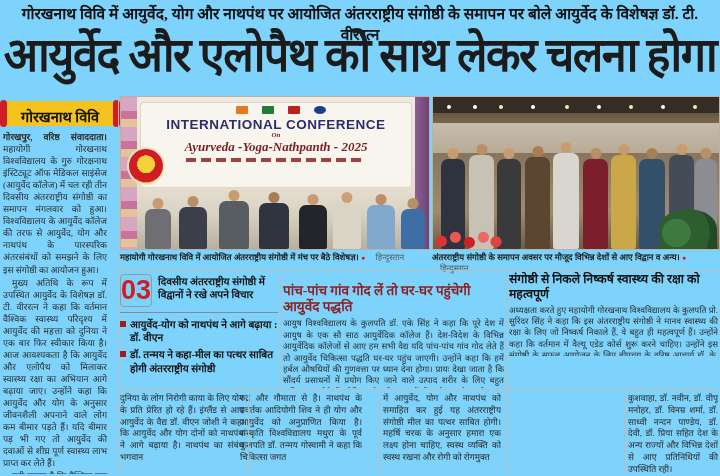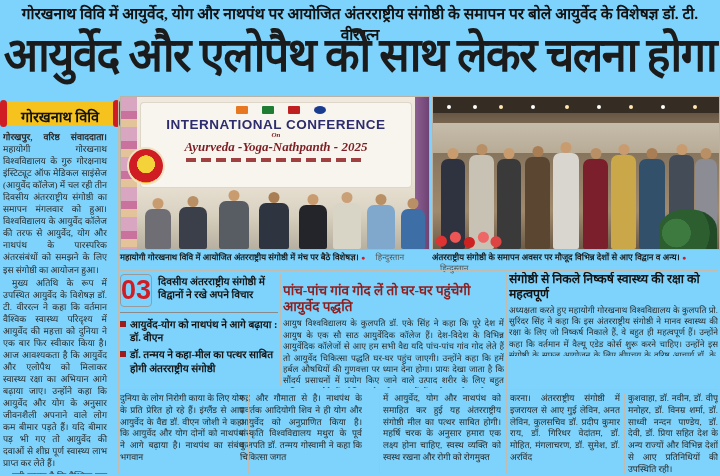--- a/index.html
+++ b/index.html
@@ -183,21 +183,20 @@
     <div class="body-text">आयुष विश्वविद्यालय के कुलपति डॉ. एके सिंह ने कहा कि पूरे देश में आयुष के एक सौ साठ आयुर्वेदिक कॉलेज हैं। देश-विदेश के विभिन्न आयुर्वेदिक कॉलेजों से आए हम सभी वैद्य यदि पांच-पांच गांव गोद लेते हैं तो आयुर्वेद चिकित्सा पद्धति घर-घर पहुंच जाएगी। उन्होंने कहा कि हमें हर्बल औषधियों की गुणवत्ता पर ध्यान देना होगा। प्रायः देखा जाता है कि सौंदर्य प्रसाधनों में प्रयोग किए जाने वाले उत्पाद शरीर के लिए बहुत हानिकारक होते हैं, लेकिन सौन्दर्य प्रसाधनों में प्रयोग आने वाली पारद आदि धातुओं को यदि आयुर्वेदिक पद्धतियों से शोधन करके बनाते हैं तो यह शरीर के लिए हानिकारक नहीं होता है।</div>
   </div>
   <div class="section sec-b">
     <h3>संगोष्ठी से निकले निष्कर्ष स्वास्थ्य की रक्षा को महत्वपूर्ण</h3>
     <div class="body-text">अध्यक्षता करते हुए महायोगी गोरखनाथ विश्वविद्यालय के कुलपति प्रो. सुरिंदर सिंह ने कहा कि इस अंतरराष्ट्रीय संगोष्ठी ने मानव स्वास्थ्य की रक्षा के लिए जो निष्कर्ष निकाले हैं, वे बहुत ही महत्वपूर्ण हैं। उन्होंने कहा कि वर्तमान में वैल्यू एडेड कोर्स शुरू करने चाहिए। उन्होंने इस संगोष्ठी के सफल आयोजन के लिए बीएचयू के वरिष्ठ आचार्य डॉ. के. रामचंद रेड्डी, आयुर्वेद कॉलेज के प्राचार्य, प्राध्यापकों, सभी डेलीगेट्स और बीएएमएस विद्यार्थियों को साधुवाद प्रदान किया। संगोष्ठी के अंत में सर्वश्रेष्ठ शोध प्रस्तुति सम्मान गुरु गोरक्षनाथ इंस्टिट्यूट ऑफ मेडिकल साइंसेज के डॉ. आशिकी नारायण और मेडिकल कॉलेज की डॉ. प्रियंका को प्राप्त हुआ।</div>
   </div>
 
   <div class="bcol" style="left:120px;width:124px;">दुनिया के लोग निरोगी काया के लिए योग के प्रति प्रेरित हो रहे हैं। इंग्लैंड से आए आयुर्वेद के वैद्य डॉ. वीएन जोशी ने कहा कि आयुर्वेद और योग दोनों को नाथपंथ ने आगे बढ़ाया है। नाथपंथ का संबंध भगवान</div>
   <div class="bcol" style="left:240px;width:122px;">रुद्र और गौमाता से है। नाथपंथ के प्रवर्तक आदियोगी शिव ने ही योग और आयुर्वेद को अनुप्राणित किया है। संस्कृति विश्वविद्यालय मथुरा के पूर्व कुलपति डॉ. तन्मय गोस्वामी ने कहा कि चिकित्सा जगत</div>
   <div class="bcol" style="left:383px;width:118px;">में आयुर्वेद, योग और नाथपंथ को समाहित कर हुई यह अंतरराष्ट्रीय संगोष्ठी मील का पत्थर साबित होगी। महर्षि चरक के अनुसार हमारा एक लक्ष्य होना चाहिए, स्वस्थ व्यक्ति को स्वस्थ रखना और रोगी को रोगमुक्त</div>
-  <div class="bcol" style="left:510px;width:110px;">करना। अंतरराष्ट्रीय संगोष्ठी में इजरायल से आए गुई लेविन, अनत लेविन, कुलसचिव डॉ. प्रदीप कुमार राय, डॉ. गिरिधर वेदांतम, डॉ. मोहित, मंगलाचरण, डॉ. सुमेश, डॉ. अरविंद</div>
   <div class="bcol" style="left:628px;width:90px;">कुशवाहा, डॉ. नवीन, डॉ. वीपू मनोहर, डॉ. विनम्र शर्मा, डॉ. साध्वी नन्दन पाण्डेय, डॉ. देवी, डॉ. प्रिया सहित देश के अन्य राज्यों और विभिन्न देशों से आए प्रतिनिधियों की उपस्थिति रही।</div>
 
   <div class="vrule" style="left:118px;top:98px;height:376px;"></div>
   <div class="hrule" style="left:120px;top:270px;width:598px;"></div>
   <div class="vrule" style="left:280px;top:274px;height:112px;"></div>
   <div class="vrule" style="left:506px;top:274px;height:200px;"></div>
   <div class="hrule" style="left:120px;top:389px;width:598px;"></div>
   <div class="vrule" style="left:248px;top:393px;height:81px;"></div>
   <div class="vrule" style="left:379px;top:393px;height:81px;"></div>
   <div class="vrule" style="left:624px;top:393px;height:81px;"></div>

